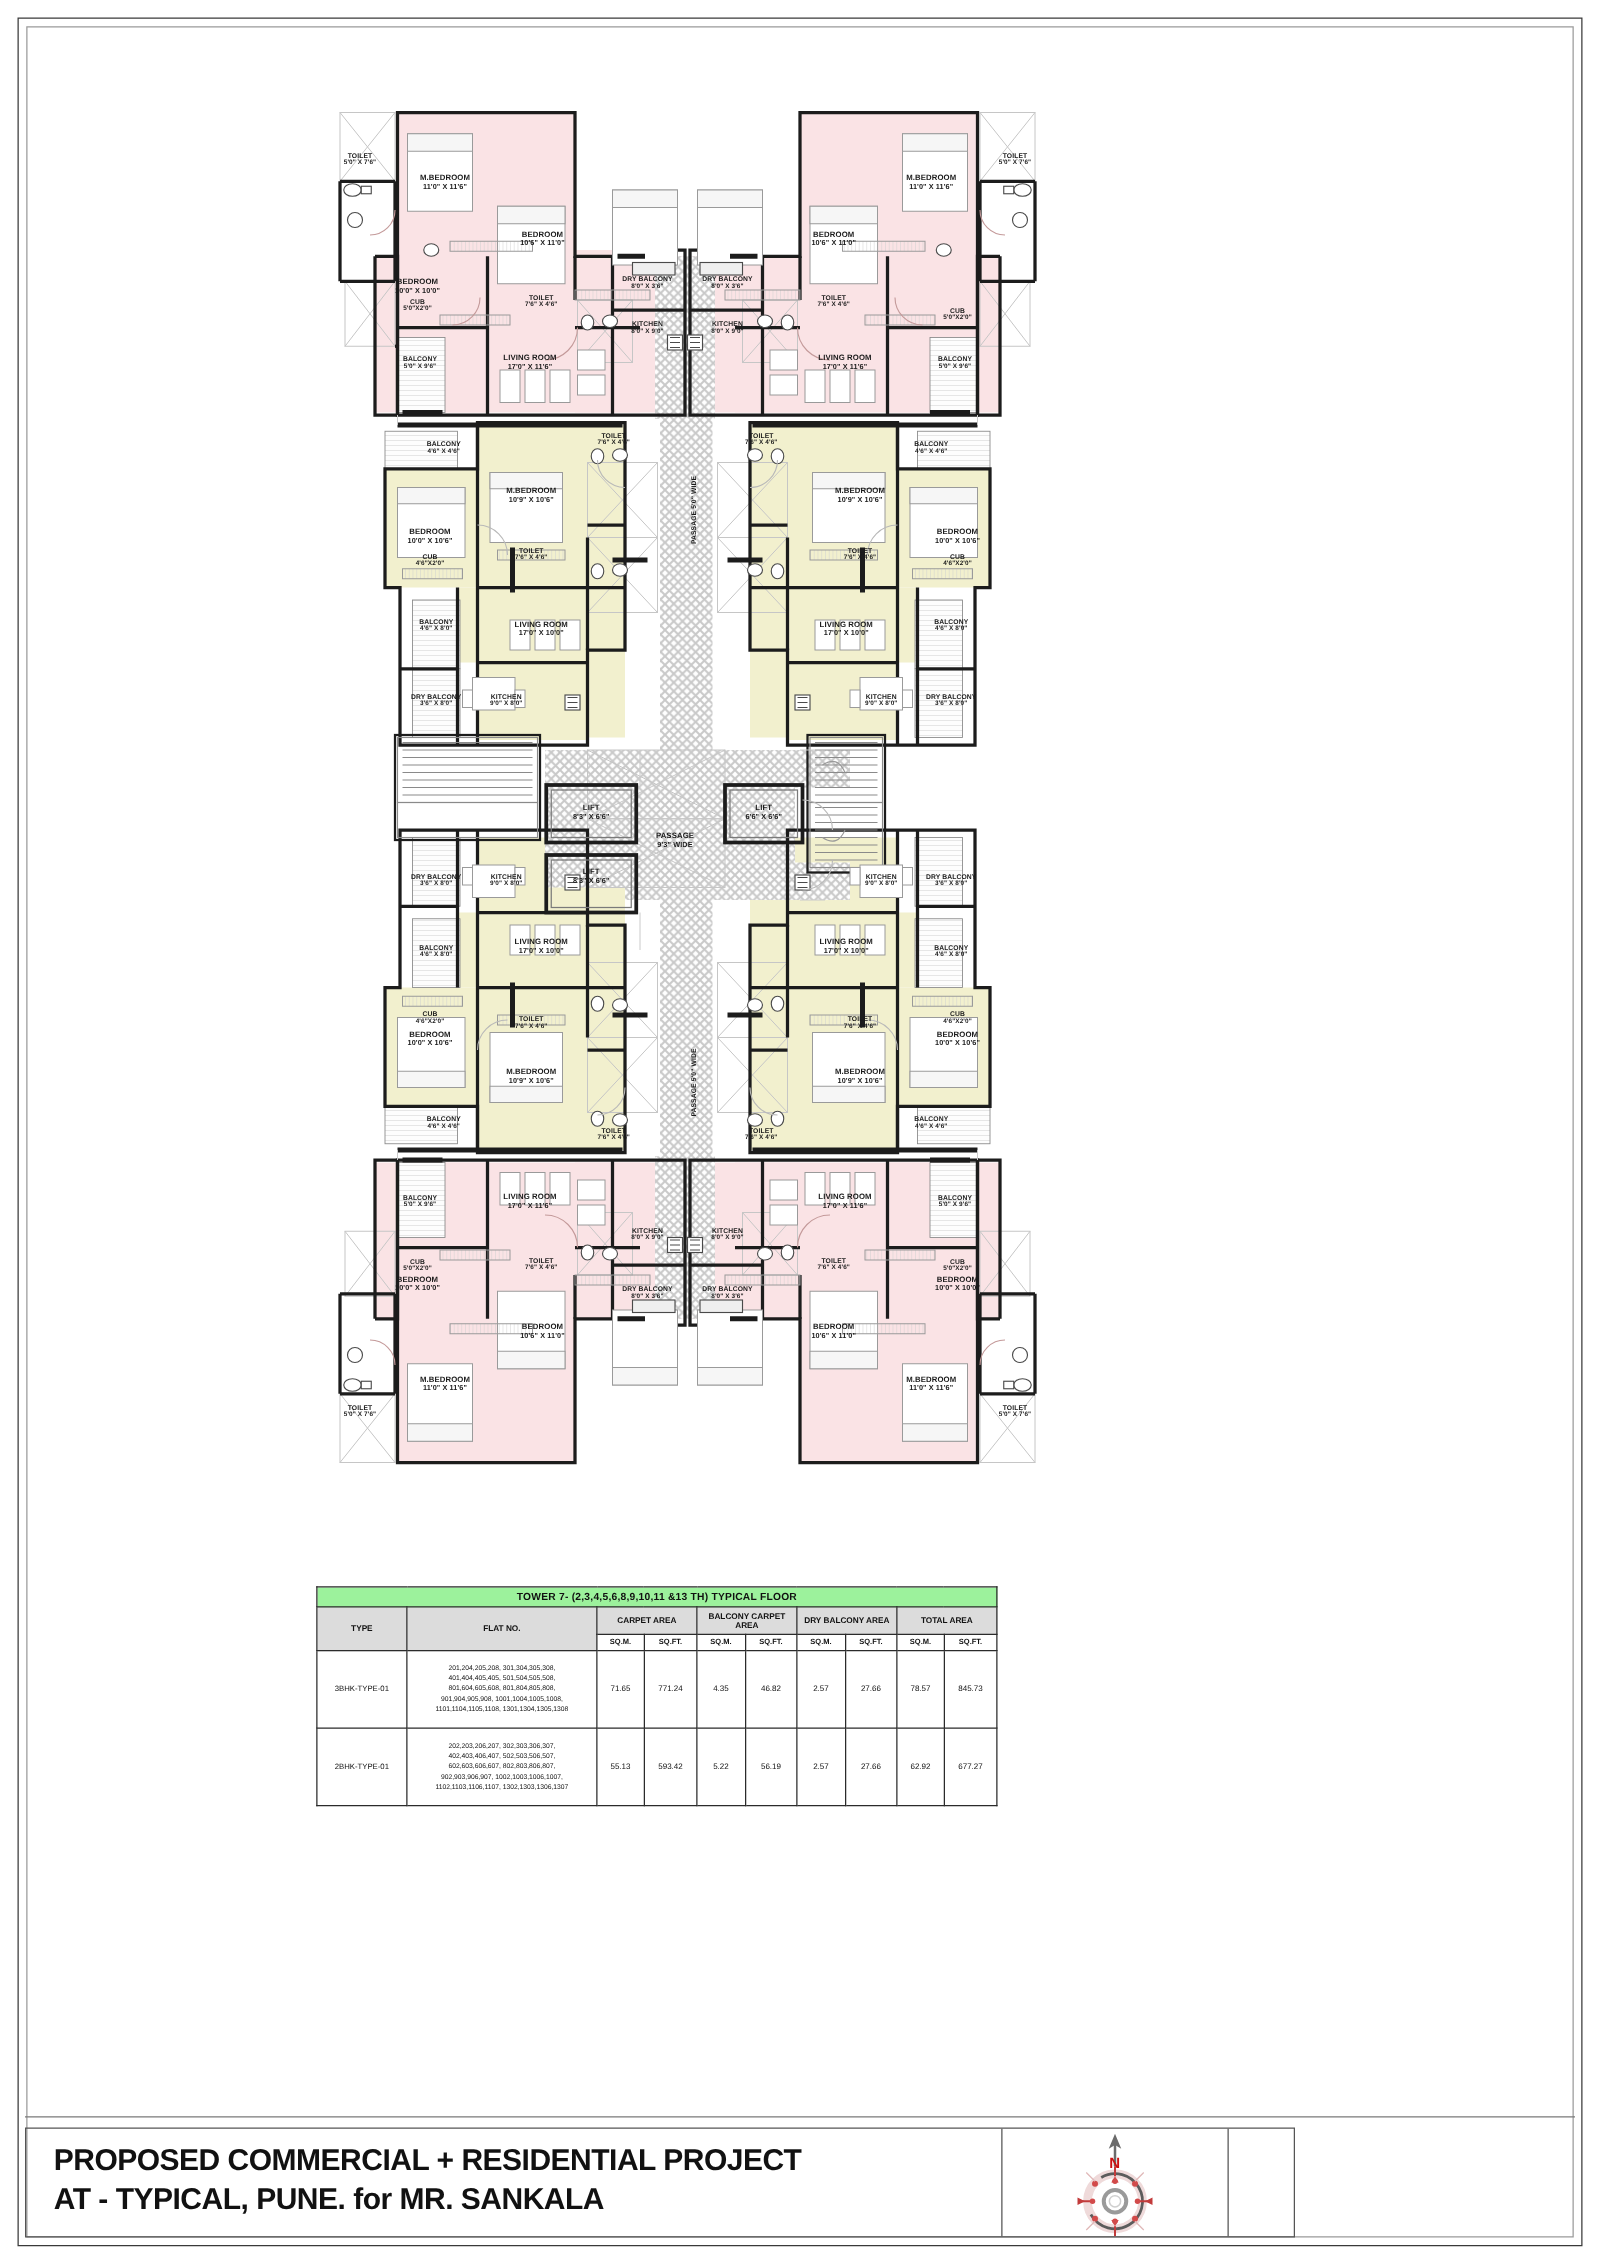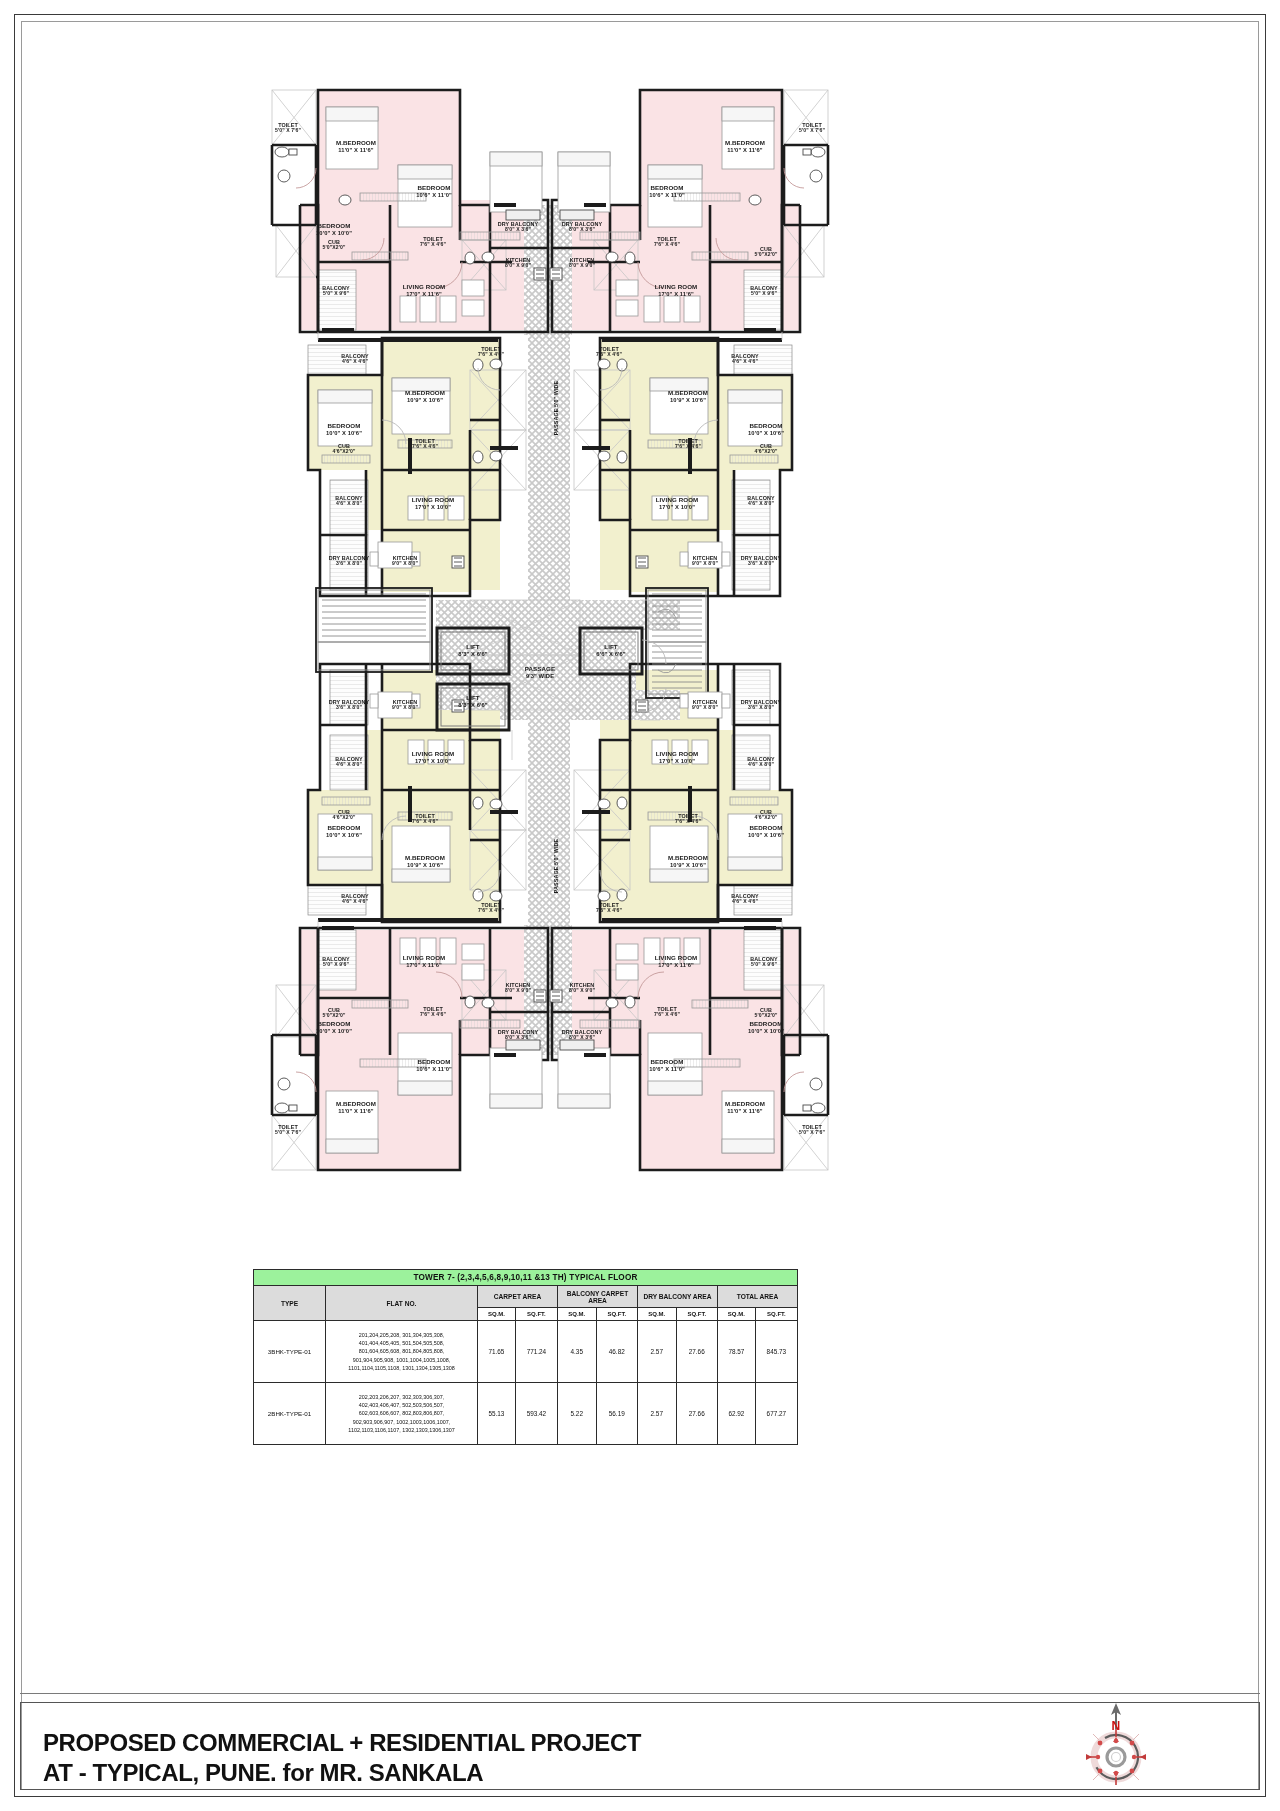--- a/index.html
+++ b/index.html
@@ -92,24 +92,23 @@
   table.areatbl td.typec { font-size:6.2px; font-weight:400; }
   table.areatbl tr.data-row td { height:62px; }
 
   
   #titleblock {
     position:absolute; left:20px; top:1693px;
     width:1240px; height:104px;
     border-top:1.6px solid #7a7a7a;
   }
   #tb-box {
-    position:absolute; left:0; top:8px; width:1240px; height:88px;
+    position:absolute; left:0; top:8px; width:1016px; height:88px;
     border:1.2px solid #555;
     display:flex;
-    align-items:flex-end;
   }
   #tb-text {
     flex:1 1 auto; padding:11px 0 0 22px;
   }
   #tb-text .l1, #tb-text .l2 {
     font-family:"Liberation Sans", sans-serif;
     font-weight:700;
     font-size:24px;
     letter-spacing:-0.4px;
     color:#111;

